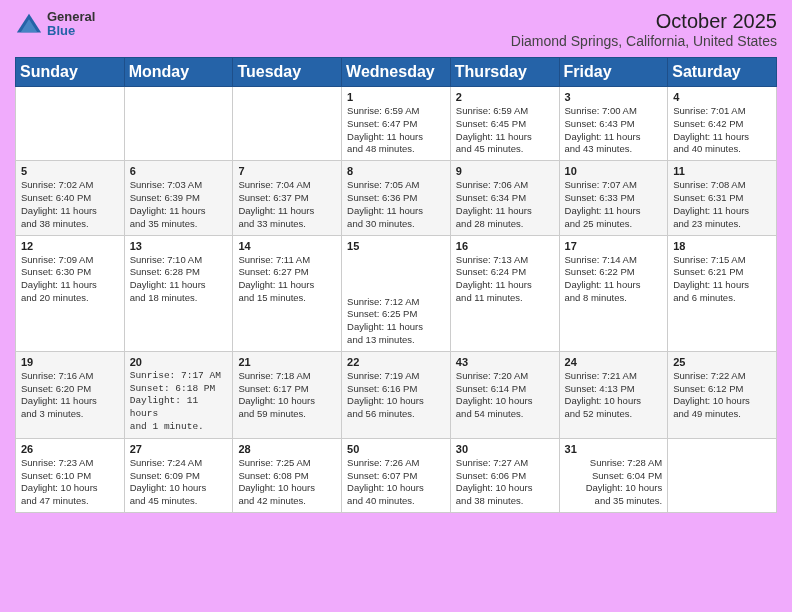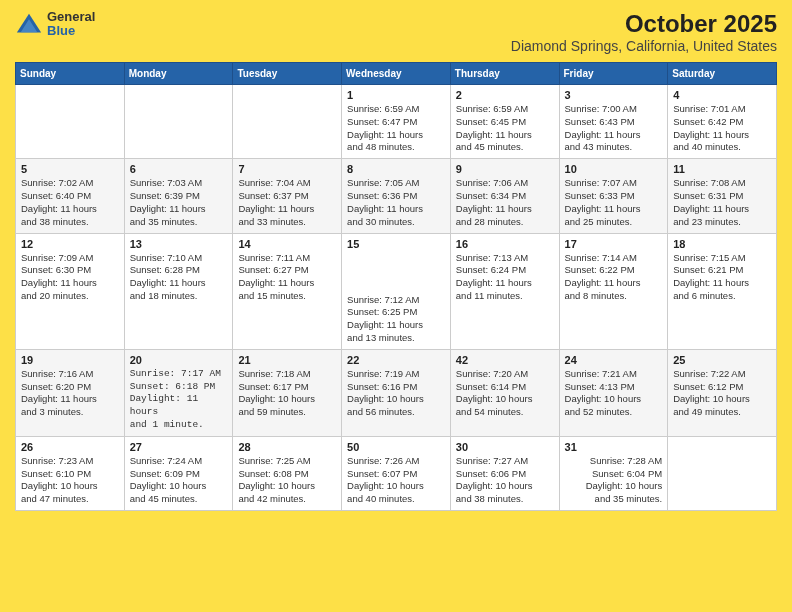--- a/index.html
+++ b/index.html
@@ -6,21 +6,21 @@
     body {
       font-family: Arial, sans-serif;
       background: #fff;
       width: 792px;
       min-height: 612px;
       overflow: hidden;
     }
     .page {
       width: 792px;
       min-height: 612px;
-      background: #fde047;
+      background: #f0abfc;
       padding: 10px 15px 10px 15px;
     }
     .header {
       display: flex;
       justify-content: space-between;
       align-items: flex-start;
       margin-bottom: 8px;
     }
     .logo {
       display: flex;
@@ -43,37 +43,37 @@
       color: #2563a8;
     }
     .logo-icon {
       width: 28px;
       height: 28px;
     }
     .title-block {
       text-align: right;
     }
     .main-title {
-      font-size: 24px;
-      font-weight: bold;
+      font-size: 20px;
+      font-weight: normal;
       color: #222;
     }
     .subtitle {
       font-size: 14px;
       color: #444;
     }
     .calendar {
       width: 100%;
       border-collapse: collapse;
       border: 1px solid #ccc;
     }
     .calendar th {
       background: #2563a8;
       color: #fff;
-      font-size: 10px;
+      font-size: 16px;
       font-weight: bold;
       padding: 5px 4px;
       text-align: left;
       border: 1px solid #1e4f8a;
     }
     .calendar td {
       border: 1px solid #ccc;
       vertical-align: top;
       padding: 4px 5px;
       width: calc(100% / 7);
@@ -293,21 +293,21 @@
 and 59 minutes.</div>
           </td>
           <td>
             <span class="day-number">22</span>
             <div class="day-info" style="white-space: pre-line;">Sunrise: 7:19 AM
 Sunset: 6:16 PM
 Daylight: 10 hours
 and 56 minutes.</div>
           </td>
           <td>
-            <span class="day-number">42</span>
+            <span class="day-number">43</span>
             <div class="day-info" style="white-space: pre-line;">Sunrise: 7:20 AM
 Sunset: 6:14 PM
 Daylight: 10 hours
 and 54 minutes.</div>
           </td>
           <td>
             <span class="day-number">24</span>
             <div class="day-info" style="white-space: pre-line;">Sunrise: 7:21 AM
 Sunset: 4:13 PM
 Daylight: 10 hours

